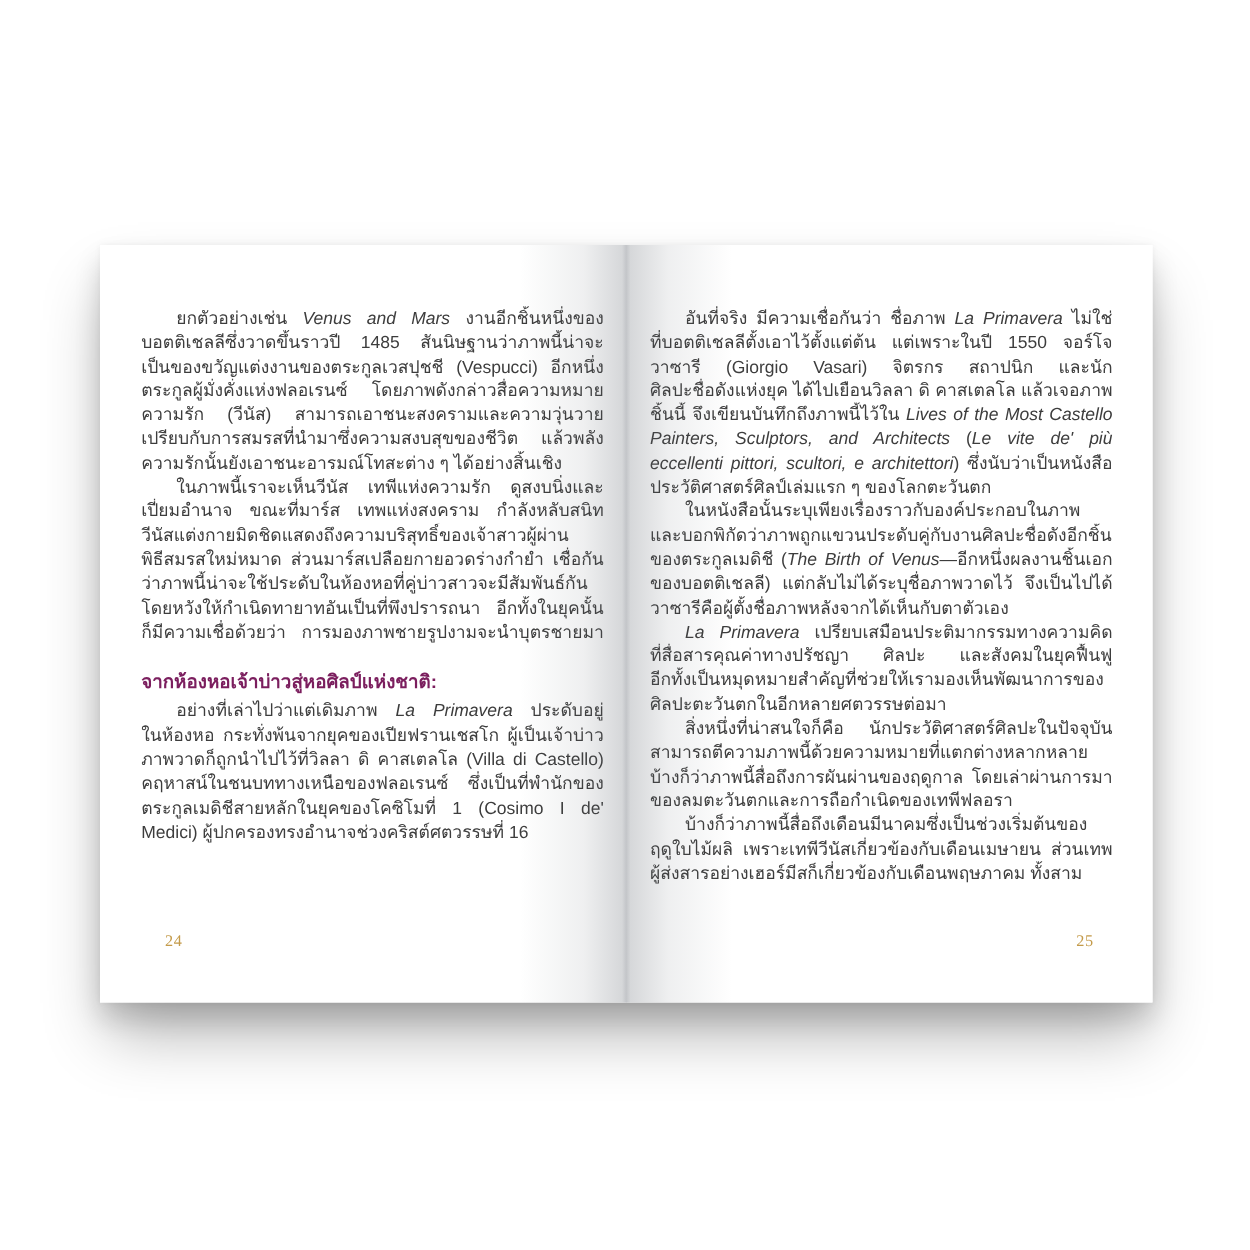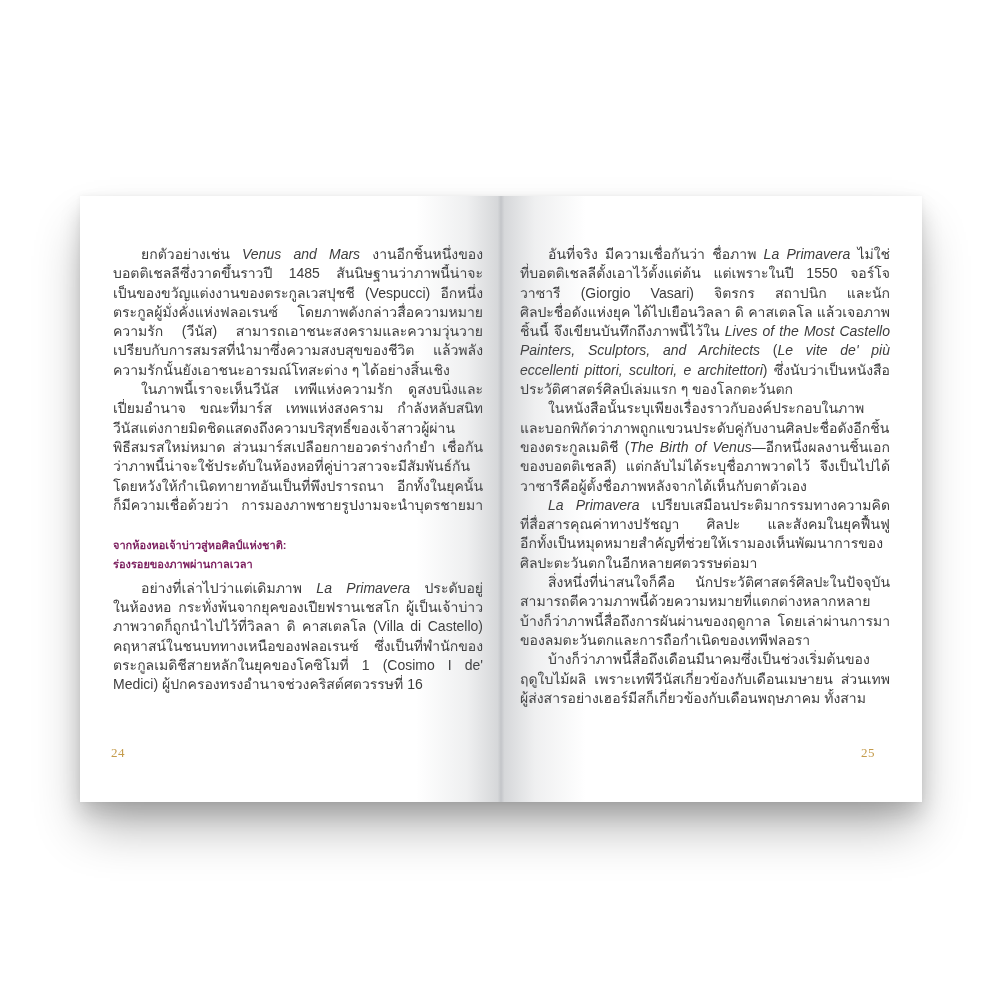--- a/index.html
+++ b/index.html
@@ -37,30 +37,30 @@
   .page.right .text-col{left:19px;}
   .line{
     height:19.3px;line-height:19.3px;font-size:14px;color:#3d3d3d;
     text-align:justify;overflow:hidden;white-space:normal;
   }
   .line.just{text-align-last:justify;}
   .line.last{text-align:left;text-align-last:left;}
   .line.first{text-indent:28px;}
   .block.heading{margin:21px 0 4px;}
   .block.heading .line{
-    font-weight:bold;color:#7b1e5e;font-size:11px;
+    font-weight:bold;color:#7b1e5e;font-size:15px;
     text-align:right;text-align-last:left;
   }
   .line i{}
   .page-number{
     position:absolute;top:549px;
     font-family:"Liberation Serif","DejaVu Serif",serif;
     font-size:13px;color:#c49b4b;letter-spacing:0.5px;
   }
-  .page.left  .page-number{left:31px;}
+  .page.left  .page-number{left:52px;}
   .page.right .page-number{right:47px;margin-left:48px;}
 </style>
 </head>
 <body>
 
 <div class="scene">
   <div class="book">
 
     <div class="page left">
       <div class="text-col" id="left-col">
@@ -77,21 +77,20 @@
             <div class="line first just">ในภาพนี้เราจะเห็นวีนัส เทพีแห่งความรัก ดูสงบนิ่งและ</div>
             <div class="line just">เปี่ยมอำนาจ ขณะที่มาร์ส เทพแห่งสงคราม กำลังหลับสนิท</div>
             <div class="line just">วีนัสแต่งกายมิดชิดแสดงถึงความบริสุทธิ์ของเจ้าสาวผู้ผ่าน</div>
             <div class="line just">พิธีสมรสใหม่หมาด ส่วนมาร์สเปลือยกายอวดร่างกำยำ เชื่อกัน</div>
             <div class="line just">ว่าภาพนี้น่าจะใช้ประดับในห้องหอที่คู่บ่าวสาวจะมีสัมพันธ์กัน</div>
             <div class="line just">โดยหวังให้กำเนิดทายาทอันเป็นที่พึงปรารถนา อีกทั้งในยุคนั้น</div>
             <div class="line just">ก็มีความเชื่อด้วยว่า การมองภาพชายรูปงามจะนำบุตรชายมาให้</div>
           </div>
           <div class="block heading">
             <div class="line">จากห้องหอเจ้าบ่าวสู่หอศิลป์แห่งชาติ:</div>
-            <div class="line">ร่องรอยของภาพผ่านกาลเวลา</div>
           </div>
           <div class="block paragraph">
             <div class="line first just">อย่างที่เล่าไปว่าแต่เดิมภาพ <i>La Primavera</i> ประดับอยู่</div>
             <div class="line just">ในห้องหอ กระทั่งพ้นจากยุคของเปียฟรานเชสโก ผู้เป็นเจ้าบ่าว</div>
             <div class="line just">ภาพวาดก็ถูกนำไปไว้ที่วิลลา ดิ คาสเตลโล (Villa di Castello)</div>
             <div class="line just">คฤหาสน์ในชนบททางเหนือของฟลอเรนซ์ ซึ่งเป็นที่พำนักของ</div>
             <div class="line just">ตระกูลเมดิชีสายหลักในยุคของโคซิโมที่ 1 (Cosimo I de'</div>
             <div class="line last">Medici) ผู้ปกครองทรงอำนาจช่วงคริสต์ศตวรรษที่ 16</div>
           </div>
         </div>

